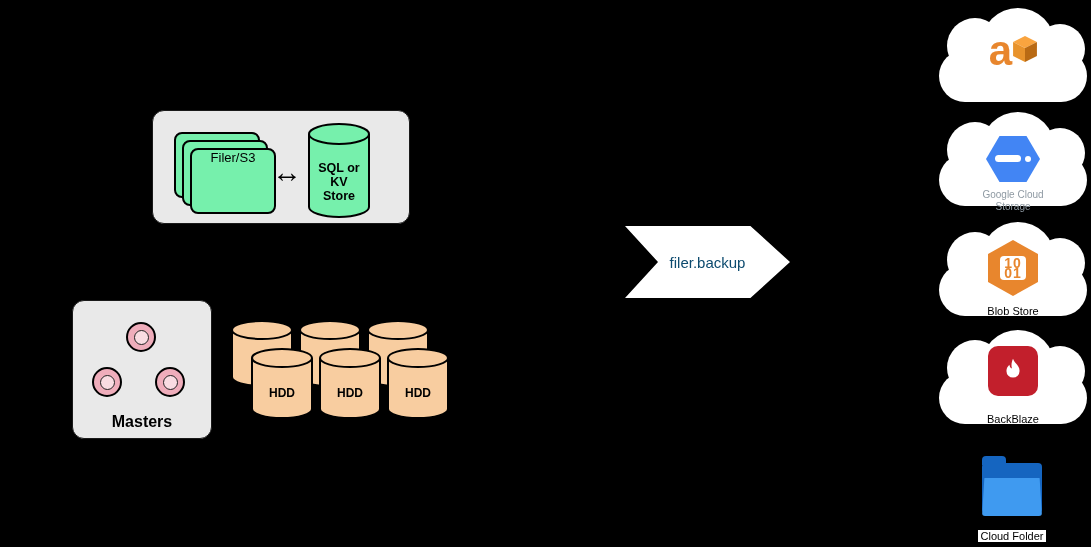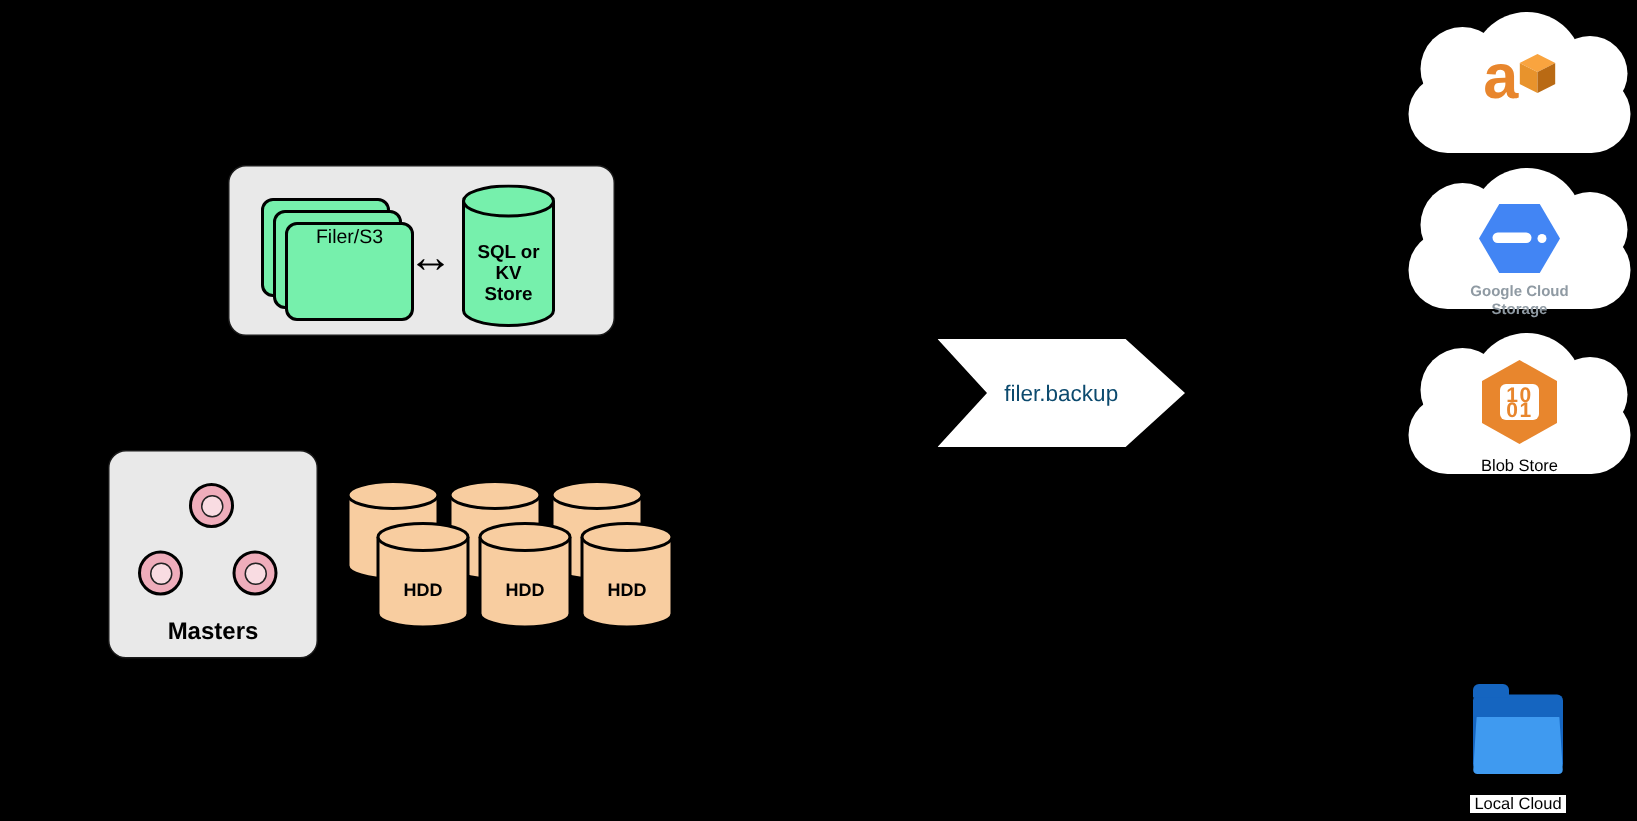--- a/index.html
+++ b/index.html
@@ -123,21 +123,21 @@
   .cloud-2 { top: 112px; }
   .cloud-3 { top: 222px; }
   .cloud-4 { top: 330px; }
 
   .cloud-label {
     position: absolute; bottom: 4px; left: 0; width: 100%;
     text-align: center; font-size: 11px; color: #000; line-height: 1.15;
   }
   .cloud-label.gray {
     bottom: 0;
-    font-size: 10px; font-weight: bold; color: #8F9AA3;
+    font-size: 10px; font-weight: normal; color: #8F9AA3;
   }
   .cloud-label.gray span { display: inline-block; width: 80px; }
 
   
   .aws-icon {
     position: absolute; left: 0; top: 20px; width: 100%;
     display: flex; align-items: center; justify-content: center; gap: 1px;
   }
   .aws-a {
     font-size: 42px; font-weight: bold; color: #E8862D; line-height: 1;
@@ -318,22 +318,34 @@
     <div class="p p3"></div>
     <div class="blob-hex">
       <div class="blob-box">
         <span>10</span>
         <span>01</span>
       </div>
     </div>
     <div class="cloud-label">Blob Store</div>
   </div>
 
+  <div class="cloud cloud-4">
+    <div class="base"></div>
+    <div class="p p1"></div>
+    <div class="p p2"></div>
+    <div class="p p3"></div>
+    <div class="bb-square">
+      <svg width="30" height="30" viewBox="0 0 32 32">
+        <path d="M16 3c2 5.5 7 7 7 13a7 7 0 0 1-14 0c0-3 1.6-5 3.2-6.6.1 2.1 1.1 3.6 2.8 3.9C13.8 10 14.5 6.5 16 3z" fill="#fff"></path>
+      </svg>
+    </div>
+    <div class="cloud-label">BackBlaze</div>
+  </div>
 
   <div class="folder">
     <div class="folder-back"></div>
     <div class="folder-front"></div>
   </div>
   <div class="local-label">
-    <span>Local Cloud</span>
+    <span>Cloud Folder</span>
   </div>
 
 </div>
 
 </body></html>

